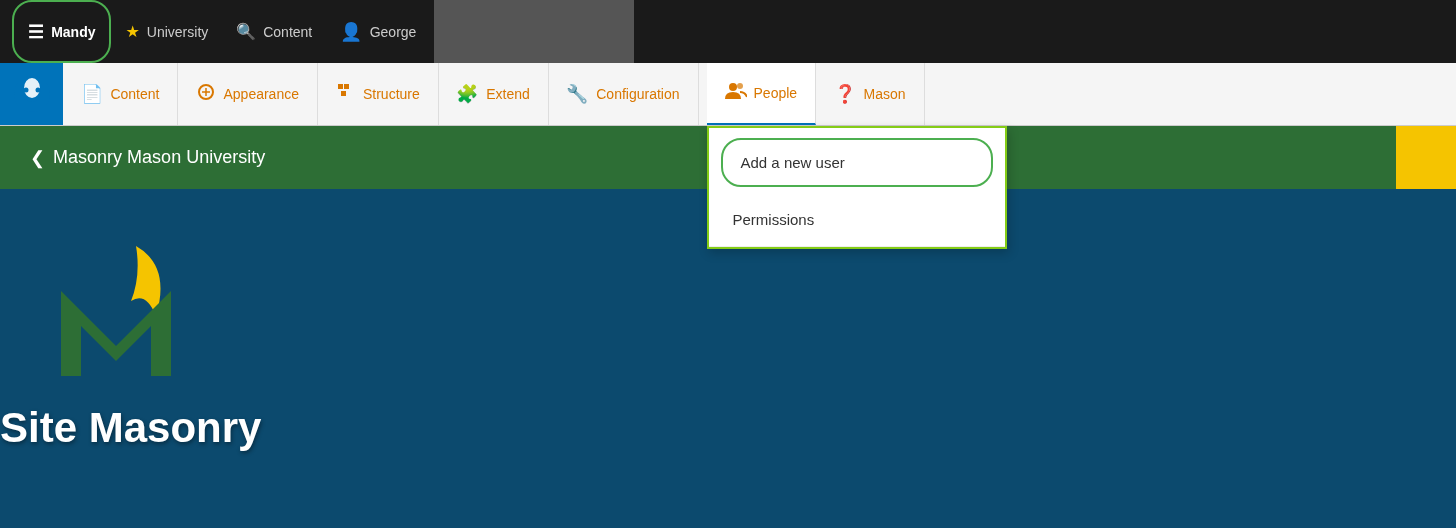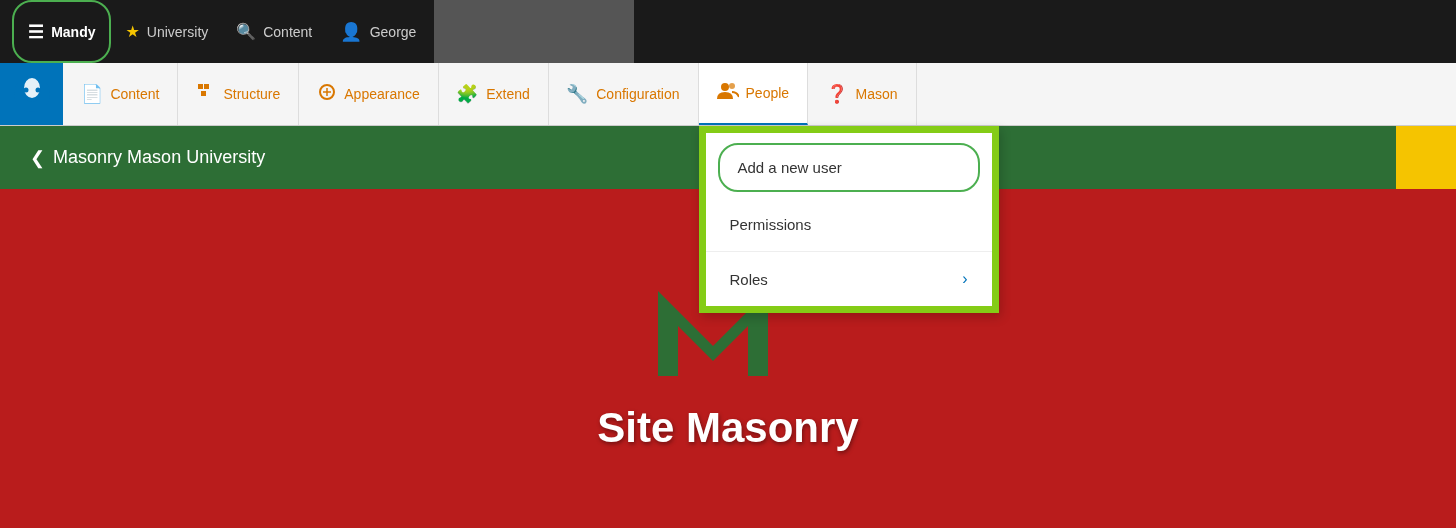--- a/index.html
+++ b/index.html
@@ -72,29 +72,30 @@
       color: #d97700;
       cursor: pointer;
       border-right: 1px solid #ddd;
       white-space: nowrap;
     }
 
     
     .nav-people {
       background: white;
       position: relative;
+      margin-left: 8px;
     }
 
     
     .dropdown-menu {
       position: absolute;
       top: 63px;
       left: 0;
       background: white;
-      border: 7px solid #84cc16;
+      border: 2px solid #84cc16;
       min-width: 300px;
       box-shadow: 2px 4px 10px rgba(0,0,0,0.2);
       z-index: 200;
     }
     .dropdown-item {
       padding: 18px 24px;
       font-size: 15px;
       color: #333;
       cursor: pointer;
       border-bottom: 1px solid #eee;
@@ -132,26 +133,26 @@
       position: absolute;
       right: 0;
       top: 0;
       width: 60px;
       height: 100%;
       background: #f5c400;
     }
 
     
     .main-content {
-      background: #b91c1c;
+      background: #0c4a6e;
       flex: 1;
       position: relative;
       display: flex;
       flex-direction: column;
-      align-items: center;
+      align-items: flex-start;
       justify-content: flex-end;
       padding-bottom: 30px;
       height: calc(528px - 63px - 63px - 63px);
     }
     .gmu-logo-area {
       display: flex;
       flex-direction: column;
       align-items: center;
       justify-content: center;
       height: 100%;
@@ -201,36 +202,36 @@
       <path d="M13 24 Q20 30 27 24" stroke="#0073ba" stroke-width="2" fill="none"></path>
     </svg>
   </div>
   <div class="nav-item">
     <span style="font-size:18px; color:#d97700;">📄</span>
     <span>Content</span>
   </div>
   <div class="nav-item">
     <span style="font-size:18px; color:#d97700;">
       <svg width="20" height="20" viewBox="0 0 20 20">
+          <circle cx="10" cy="10" r="7" fill="none" stroke="#d97700" stroke-width="2"></circle>
+          <line x1="6" y1="10" x2="14" y2="10" stroke="#d97700" stroke-width="1.5"></line>
+          <line x1="10" y1="6" x2="10" y2="14" stroke="#d97700" stroke-width="1.5"></line>
+        </svg>
+    </span>
+    <span>Appearance</span>
+  </div>
+  <div class="nav-item">
+    <span style="font-size:18px; color:#d97700;">
+      <svg width="20" height="20" viewBox="0 0 20 20">
           <rect x="2" y="2" width="5" height="5" fill="#d97700"></rect>
           <rect x="8" y="2" width="5" height="5" fill="#d97700"></rect>
           <rect x="5" y="9" width="5" height="5" fill="#d97700"></rect>
         </svg>
     </span>
     <span>Structure</span>
-  </div>
-  <div class="nav-item">
-    <span style="font-size:18px; color:#d97700;">
-      <svg width="20" height="20" viewBox="0 0 20 20">
-          <circle cx="10" cy="10" r="7" fill="none" stroke="#d97700" stroke-width="2"></circle>
-          <line x1="6" y1="10" x2="14" y2="10" stroke="#d97700" stroke-width="1.5"></line>
-          <line x1="10" y1="6" x2="10" y2="14" stroke="#d97700" stroke-width="1.5"></line>
-        </svg>
-    </span>
-    <span>Appearance</span>
   </div>
   <div class="nav-item">
     <span style="font-size:18px; color:#d97700;">🧩</span>
     <span>Extend</span>
   </div>
   <div class="nav-item">
     <span style="font-size:18px; color:#d97700;">🔧</span>
     <span>Configuration</span>
   </div>
 
@@ -245,24 +246,20 @@
     </span>
     <span>People</span>
 
     <div class="dropdown-menu">
       <div class="dropdown-item add-user">
         <span>Add a new user</span>
       </div>
       <div class="dropdown-item" style="border:none; border-bottom:1px solid #eee; margin:0 0 0 0; border-radius:0; padding: 18px 24px; align-items: center;">
         <span>Permissions</span>
       </div>
-      <div class="dropdown-item" style="border:none; padding: 18px 24px;">
-        <span>Roles</span>
-        <span class="dropdown-chevron">›</span>
-      </div>
     </div>
   </div>
   <div class="nav-item">
     <span style="font-size:18px; color:#d97700;">❓</span>
     <span>Mason</span>
   </div>
 </div>
 
 <div class="gmu-banner">
   <div class="gmu-banner-text">

